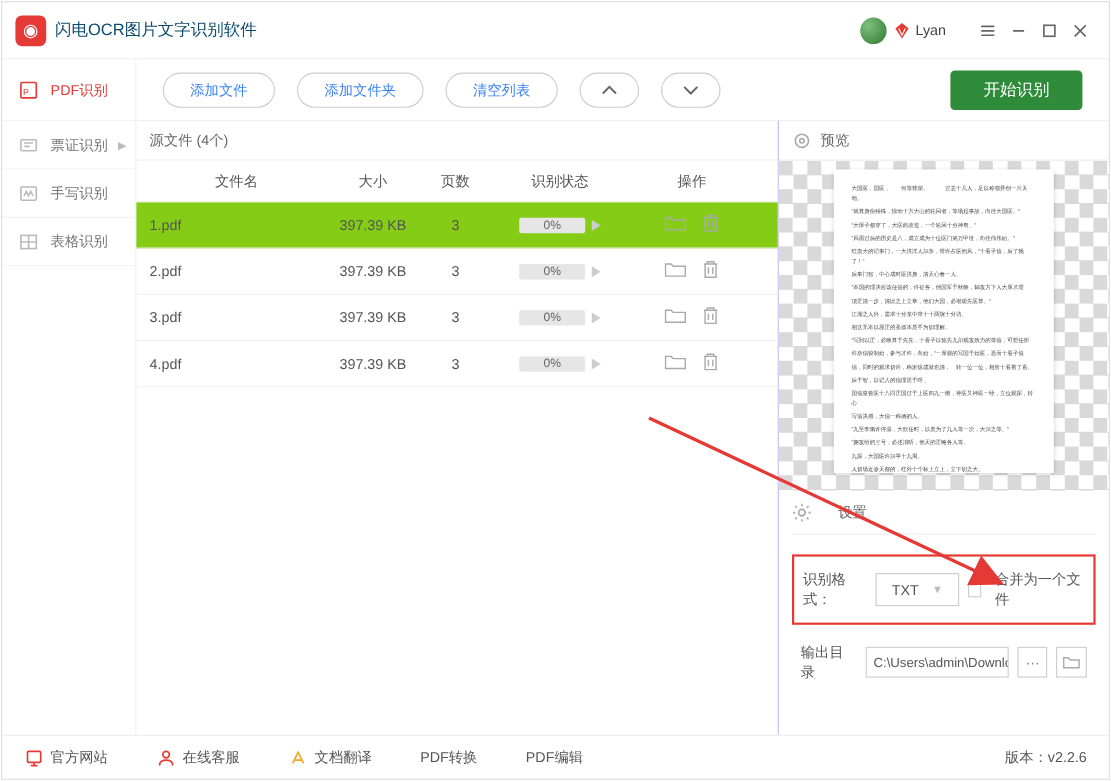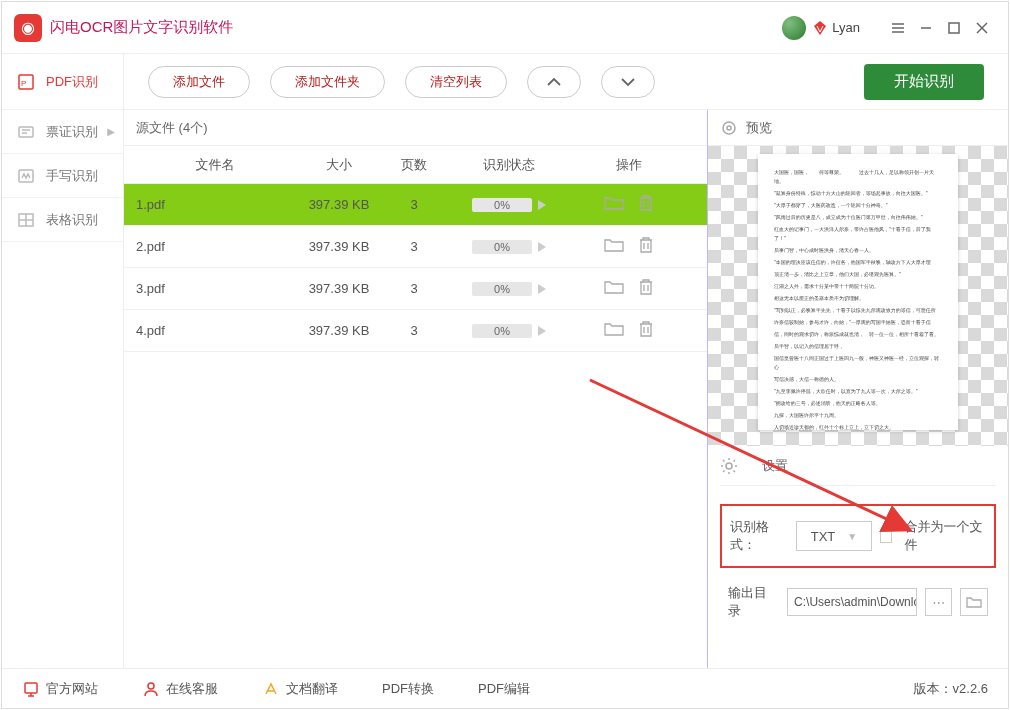--- a/index.html
+++ b/index.html
@@ -1,40 +1,40 @@
 <!DOCTYPE html>
 <html><head>
 <meta charset="utf-8">
 <style>
 * { box-sizing: border-box; margin: 0; padding: 0; }
 body { font-family: "Microsoft YaHei", Arial, sans-serif; font-size: 13px; color: #333; background: #fff; width: 1010px; height: 710px; overflow: hidden; position: relative; }
 .window { border: 1px solid #ddd; width: 1008px; height: 708px; margin: 1px; display: flex; flex-direction: column; background: #fff; }
 .titlebar { height: 52px; display: flex; align-items: center; padding: 0 12px; border-bottom: 1px solid #eee; }
 .app-logo { width: 28px; height: 28px; background: #e53935; border-radius: 6px; display: flex; align-items: center; justify-content: center; margin-right: 8px; }
 .app-logo-inner { color: #fff; font-size: 16px; }
-.app-title { font-size: 15px; color: #be185d; flex: 0 0 auto; }
+.app-title { font-size: 15px; color: #0c4a6e; flex: 0 0 auto; }
 .titlebar-spacer { flex: 1; }
 .avatar { width: 24px; height: 24px; border-radius: 50%; background: radial-gradient(circle at 30% 30%, #7fbf7f, #2d7a2d); margin-right: 6px; }
 .vip-badge { width: 16px; height: 16px; display: inline-flex; align-items: center; justify-content: center; margin-right: 4px; }
 .vip-badge svg { width: 16px; height: 16px; }
 .username { font-size: 13px; color: #444; margin-right: 24px; }
 .winbtn { width: 28px; height: 28px; display: flex; align-items: center; justify-content: center; color: #666; cursor: pointer; }
 .winbtn svg { stroke: #666; }
 .body { flex: 1; display: flex; min-height: 0; }
 .sidebar { width: 122px; border-right: 1px solid #eee; display: flex; flex-direction: column; }
 .side-item { height: 44px; display: flex; align-items: center; padding-left: 14px; cursor: pointer; color: #777; border-bottom: 1px solid #f2f2f2; }
 .side-item.tall { height: 56px; }
 .side-item.active { color: #e53935; }
 .side-icon { width: 20px; margin-right: 10px; display: flex; align-items: center; justify-content: center; }
 .side-icon svg { stroke: #bbb; fill: none; }
 .side-item.active .side-icon svg { stroke: #e53935; }
 .side-chevron { margin-left: auto; margin-right: 8px; color: #bbb; font-size: 10px; }
 .main { flex: 1; display: flex; flex-direction: column; min-width: 0; }
 .toolbar { height: 56px; display: flex; align-items: center; padding: 0 24px; gap: 20px; border-bottom: 1px solid #eee; }
-.tbtn { height: 32px; padding: 0 24px; border: 1px solid #ccc; border-radius: 16px; background: #fff; cursor: pointer; font-size: 13px; color: #b91c1c; display: flex; align-items: center; }
+.tbtn { height: 32px; padding: 0 24px; border: 1px solid #ccc; border-radius: 16px; background: #fff; cursor: pointer; font-size: 13px; color: #3b82f6; display: flex; align-items: center; }
 .arrow-btn { width: 54px; height: 32px; border: 1px solid #ccc; border-radius: 16px; background: #fff; display: flex; align-items: center; justify-content: center; cursor: pointer; }
 .arrow-btn svg { stroke: #666; }
 .toolbar-spacer { flex: 1; }
 .start-btn { height: 36px; padding: 0 30px; background: #2e8b3a; color: #fff; border: none; border-radius: 4px; font-size: 15px; cursor: pointer; }
 .content { flex: 1; display: flex; min-height: 0; }
 .filelist { flex: 1; border-right: 1px solid #c4b5fd; display: flex; flex-direction: column; }
 .filelist-header { height: 36px; display: flex; align-items: center; padding-left: 12px; color: #666; font-size: 13px; border-bottom: 1px solid #eee; }
 .table-head { display: flex; height: 38px; align-items: center; border-bottom: 1px solid #eee; color: #555; font-size: 13px; }
 .th, .td { text-align: center; }
 .col-name { width: 170px; padding-left: 12px; text-align: left; }

